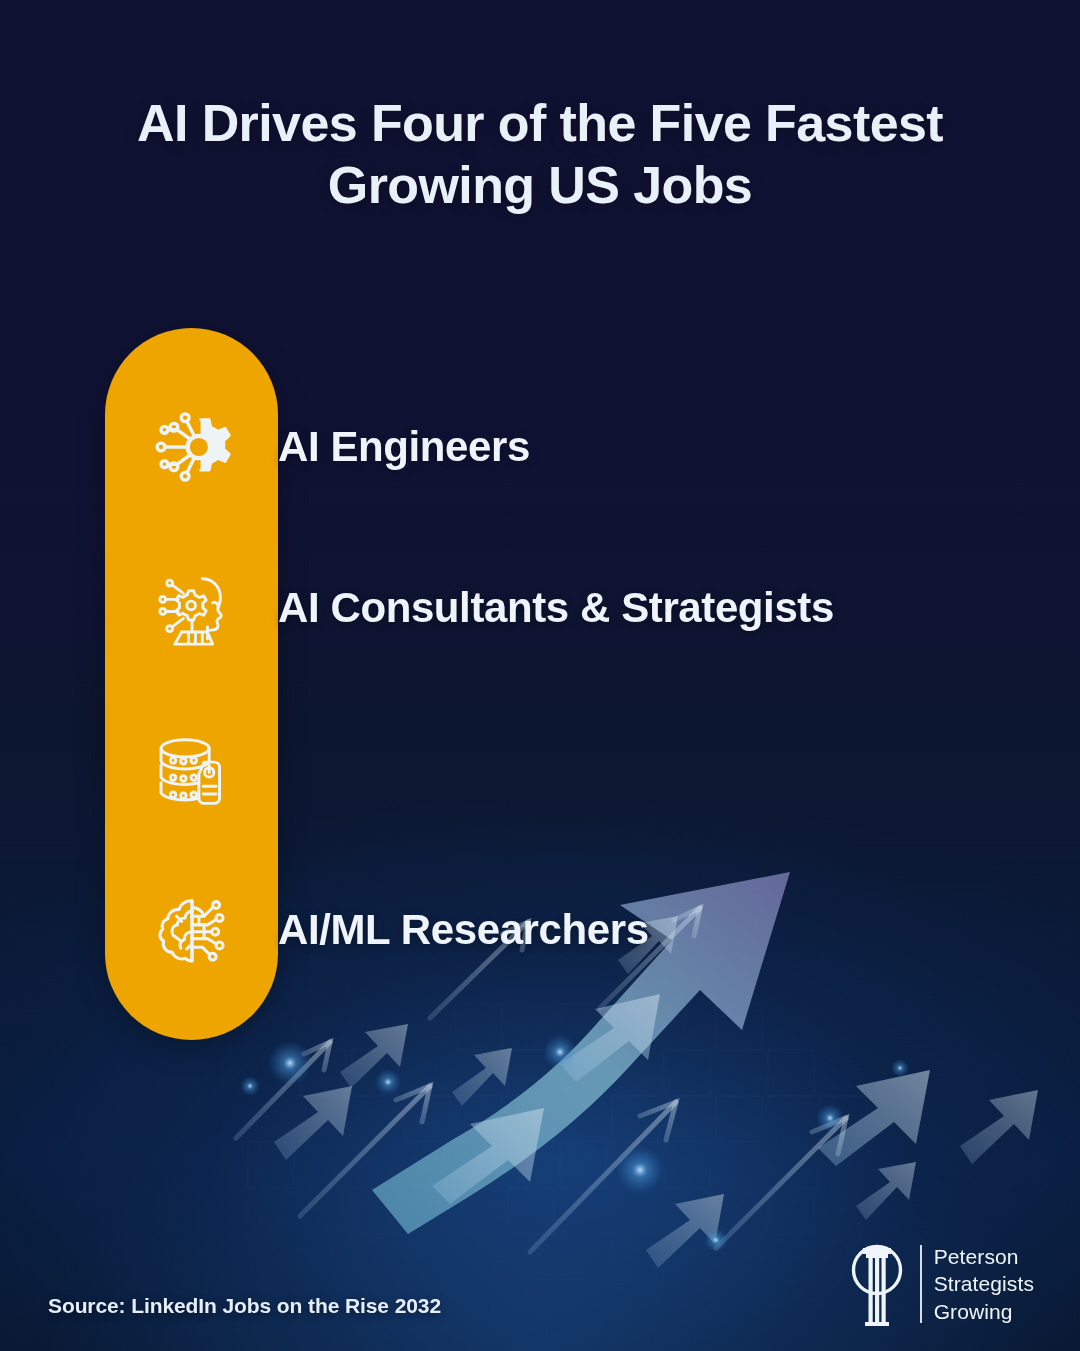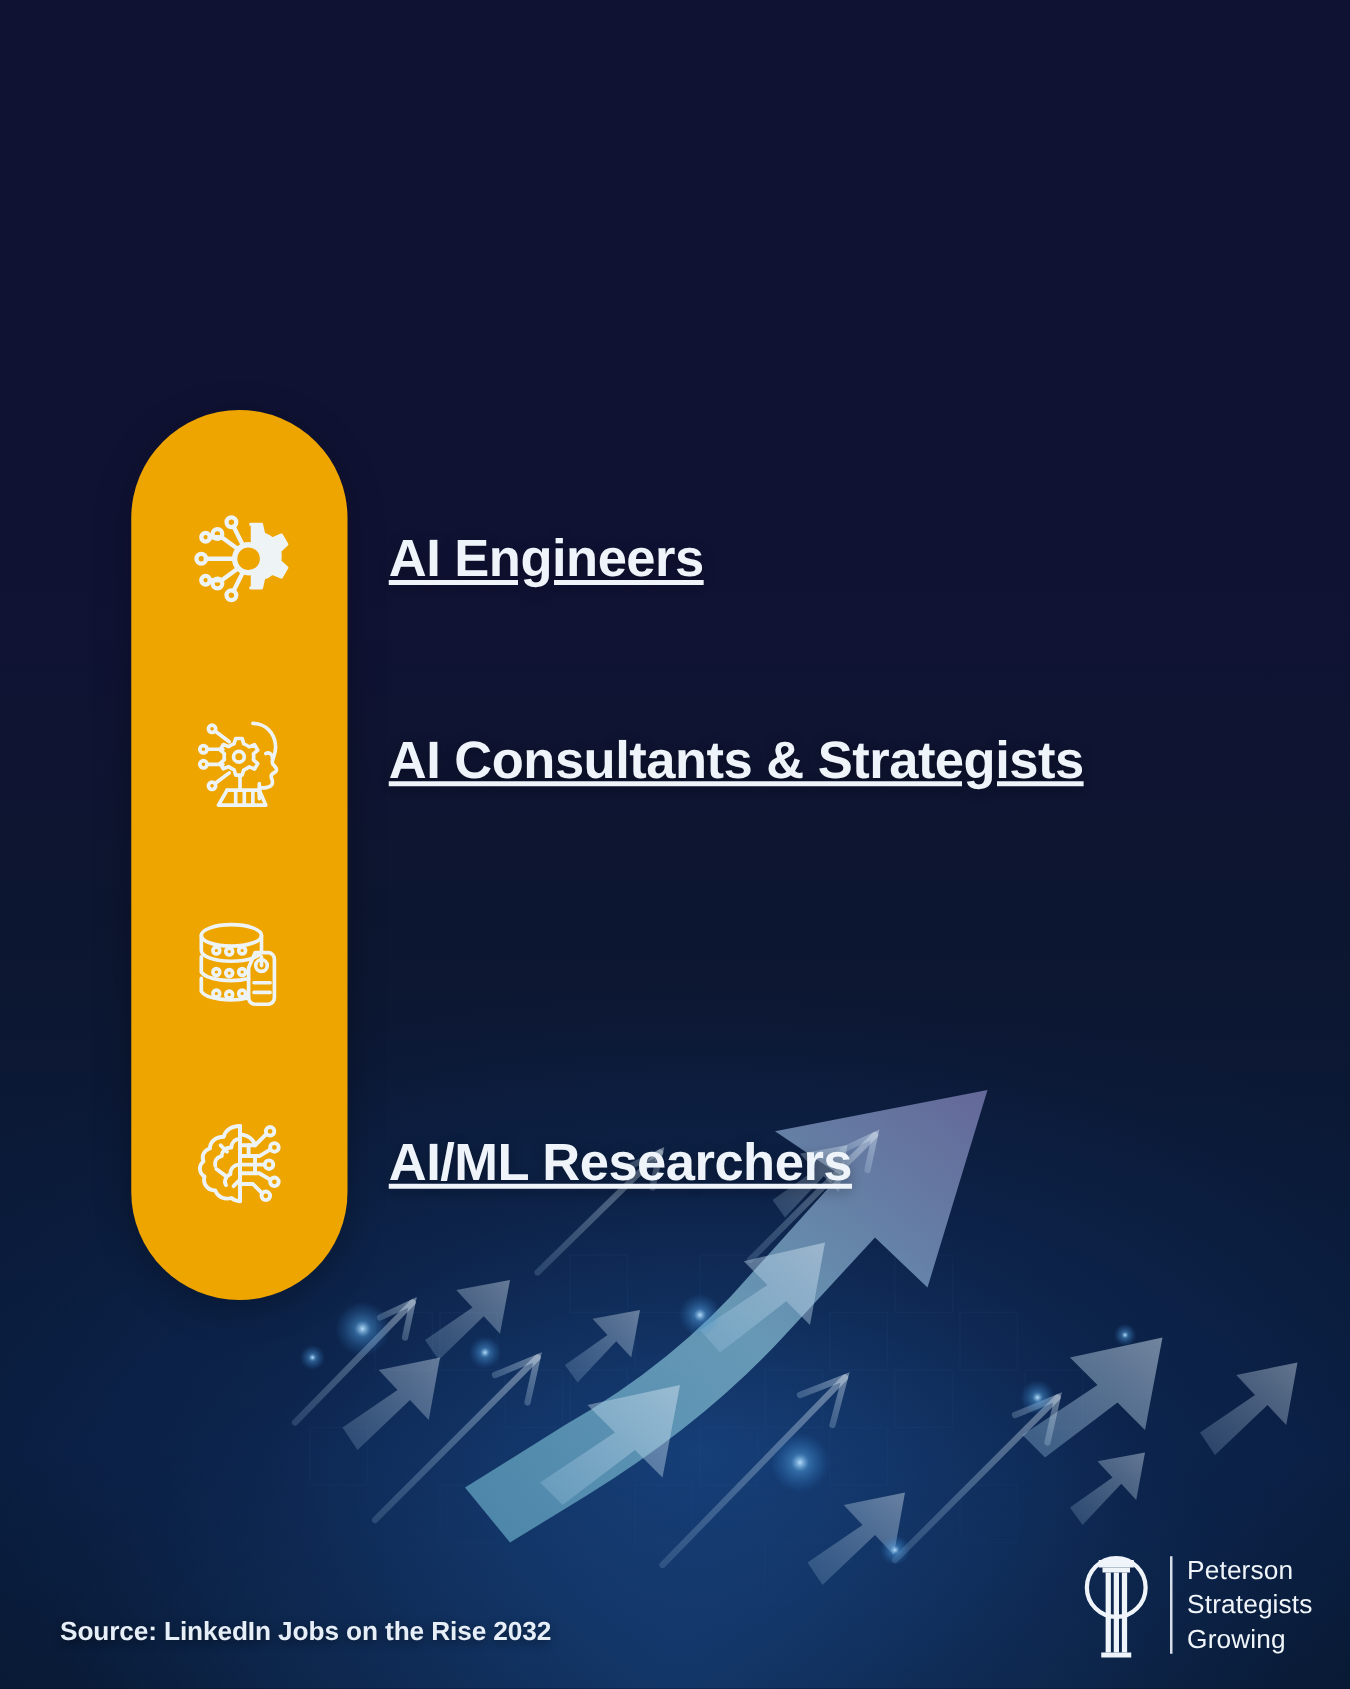--- a/index.html
+++ b/index.html
@@ -78,39 +78,37 @@
     align-items:center;
     justify-content:center;
   }
   .job-icon svg { display:block; }
   .job-label {
     color:#eef4fa;
     font-size:42px;
     font-weight:bold;
     letter-spacing:-0.4px;
     white-space:nowrap;
-    margin-left:33px;
     text-shadow:0 2px 10px rgba(0,0,0,0.35);
-    text-decoration:underline;
   }
 
   
   #source-note {
     position:absolute;
     left:48px; bottom:33px;
     color:#e6eef7;
     font-size:21px;
     font-weight:bold;
     letter-spacing:-0.1px;
     text-shadow:0 2px 8px rgba(0,0,0,0.45);
   }
 
   #brand-logo {
     position:absolute;
-    right:30px; bottom:24px;
+    right:46px; bottom:24px;
     display:flex;
     align-items:center;
     gap:12px;
   }
   #brand-mark { width:62px; height:86px; display:block; }
   #brand-divider {
     width:2px; height:78px;
     background:#e8eef6;
     opacity:.92;
   }
@@ -227,20 +225,21 @@
     <circle cx="290" cy="1063" r="22" fill="url(#spark)"></circle>
     <circle cx="560" cy="1052" r="17" fill="url(#spark)"></circle>
     <circle cx="640" cy="1170" r="24" fill="url(#spark)"></circle>
     <circle cx="388" cy="1082" r="13" fill="url(#spark)"></circle>
     <circle cx="250" cy="1086" r="10" fill="url(#spark)"></circle>
     <circle cx="830" cy="1118" r="14" fill="url(#spark)"></circle>
     <circle cx="716" cy="1240" r="12" fill="url(#spark)"></circle>
     <circle cx="900" cy="1068" r="9" fill="url(#spark)"></circle>
   </svg>
 
+  <h1 id="headline">AI Drives Four of the Five Fastest Growing US Jobs</h1>
 
   <div id="jobs-block">
 
     <div id="pill"></div>
 
     <div id="job-list">
 
       <div class="job-row">
         <span class="job-icon">
           <svg width="86" height="86" viewBox="0 0 100 100" fill="none" stroke="#eef3f6" stroke-width="4" stroke-linecap="round" stroke-linejoin="round">

